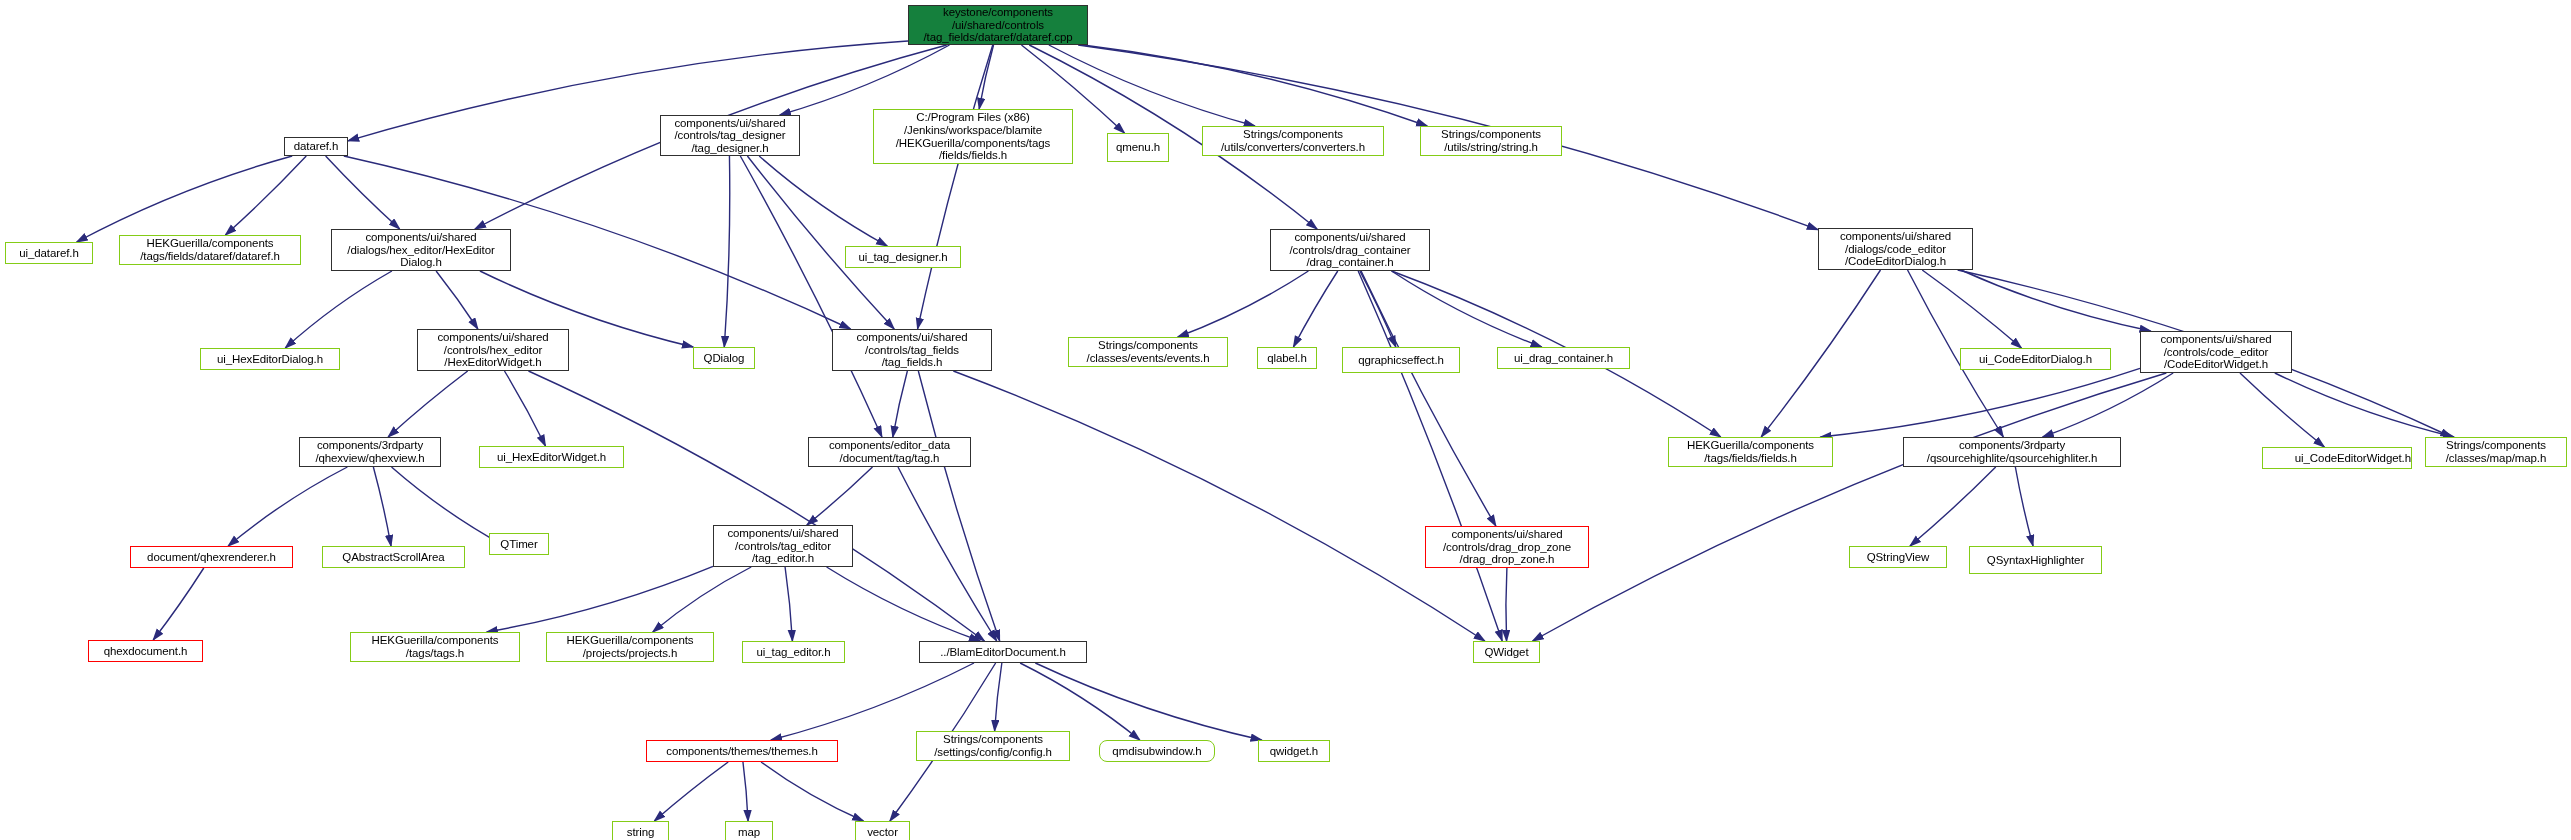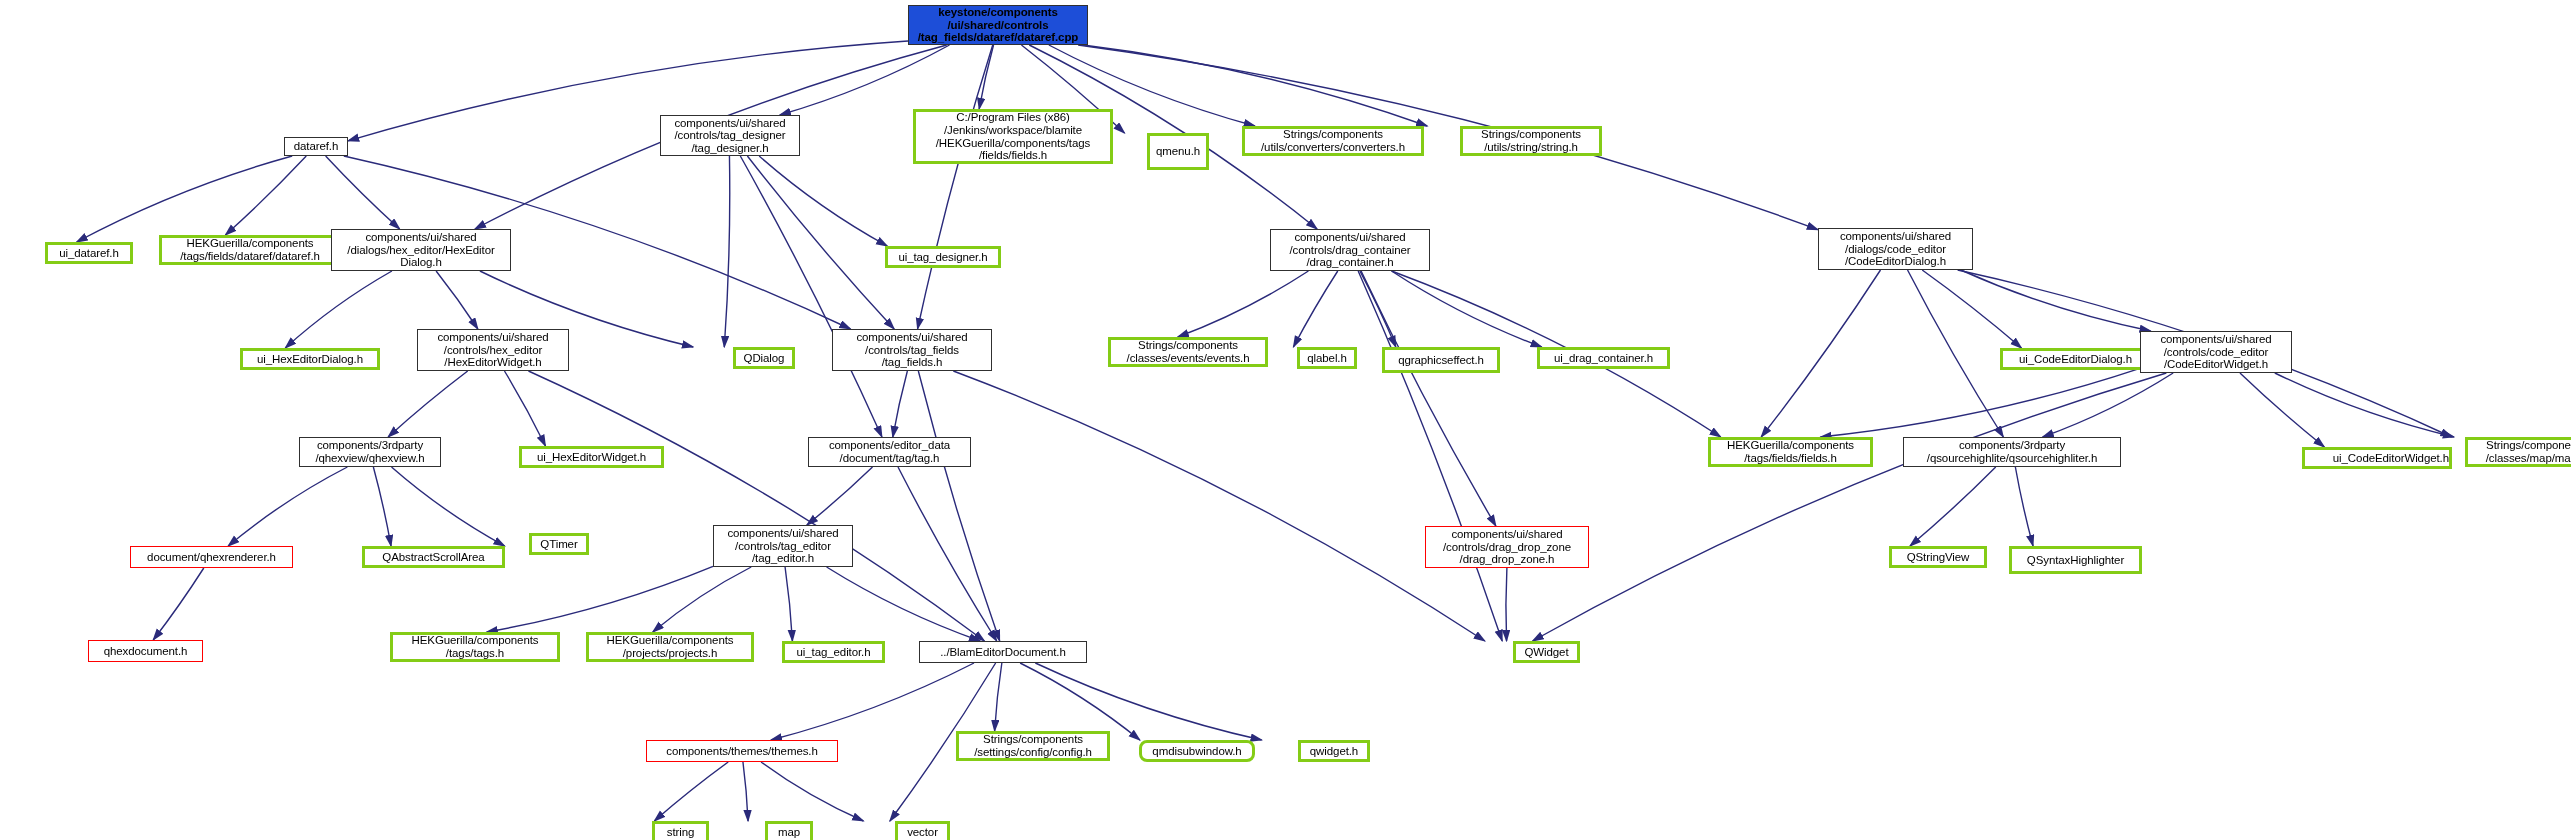--- a/index.html
+++ b/index.html
@@ -5,24 +5,24 @@
 <style>
   html,body{margin:0;padding:0;background:#ffffff;}
   #canvas{position:relative;width:2571px;height:840px;background:#ffffff;
           font-family:"Liberation Sans", sans-serif;overflow:hidden;}
   svg#edges{position:absolute;left:0;top:0;width:2571px;height:840px;}
   .node{position:absolute;box-sizing:border-box;display:flex;align-items:center;
         justify-content:center;text-align:center;background:#ffffff;
         font-size:11.5px;line-height:12.6px;color:#000000;white-space:pre;
         letter-spacing:-0.1px;}
   .node span{display:block;width:100%;}
-  .nb-grey{border:3px solid #84cc16;margin-left:40px;}
+  .nb-grey{border:1px solid #84cc16;}
   .nb-black{border:1.4px solid #303030;}
   .nb-red{border:1.4px solid #ff0000;}
-  .nb-root{border:1.4px solid #303030;background:#1d4ed8;font-weight:bold;}
+  .nb-root{border:1.4px solid #303030;background:#15803d;}
 </style>
 </head>
 <body>
 
 <div id="canvas">
   <svg id="edges">
     <defs>
       <marker id="arrow" markerWidth="9" markerHeight="9" refX="8" refY="3" orient="auto" markerUnits="strokeWidth">
         <path d="M0,0 L0,6 L9,3 z" fill="#2a2a7a"></path>
       </marker>
@@ -100,21 +100,21 @@
 /ui/shared/controls
 /tag_fields/dataref/dataref.cpp</span></div>
       <div class="node nb-black" style="left: 284px; top: 137px; width: 64px; height: 19px;"><span>dataref.h</span></div>
       <div class="node nb-black" style="left: 660px; top: 115px; width: 140px; height: 41px;"><span>components/ui/shared
 /controls/tag_designer
 /tag_designer.h</span></div>
       <div class="node nb-grey" style="left: 873px; top: 109px; width: 200px; height: 55px;"><span>C:/Program Files (x86)
 /Jenkins/workspace/blamite
 /HEKGuerilla/components/tags
 /fields/fields.h</span></div>
-      <div class="node nb-grey" style="left: 1107px; top: 133px; width: 62px; height: 37px;"><span>qmenu.h</span></div>
+      <div class="node nb-grey" style="left: 1107px; top: 133px; width: 62px; height: 29px;"><span>qmenu.h</span></div>
       <div class="node nb-grey" style="left: 1202px; top: 126px; width: 182px; height: 30px;"><span>Strings/components
 /utils/converters/converters.h</span></div>
       <div class="node nb-grey" style="left: 1420px; top: 126px; width: 142px; height: 30px;"><span>Strings/components
 /utils/string/string.h</span></div>
       <div class="node nb-grey" style="left: 5px; top: 242px; width: 88px; height: 22px;"><span>ui_dataref.h</span></div>
       <div class="node nb-grey" style="left: 119px; top: 235px; width: 182px; height: 30px;"><span>HEKGuerilla/components
 /tags/fields/dataref/dataref.h</span></div>
       <div class="node nb-black" style="left: 331px; top: 229px; width: 180px; height: 42px;"><span>components/ui/shared
 /dialogs/hex_editor/HexEditor
 Dialog.h</span></div>

